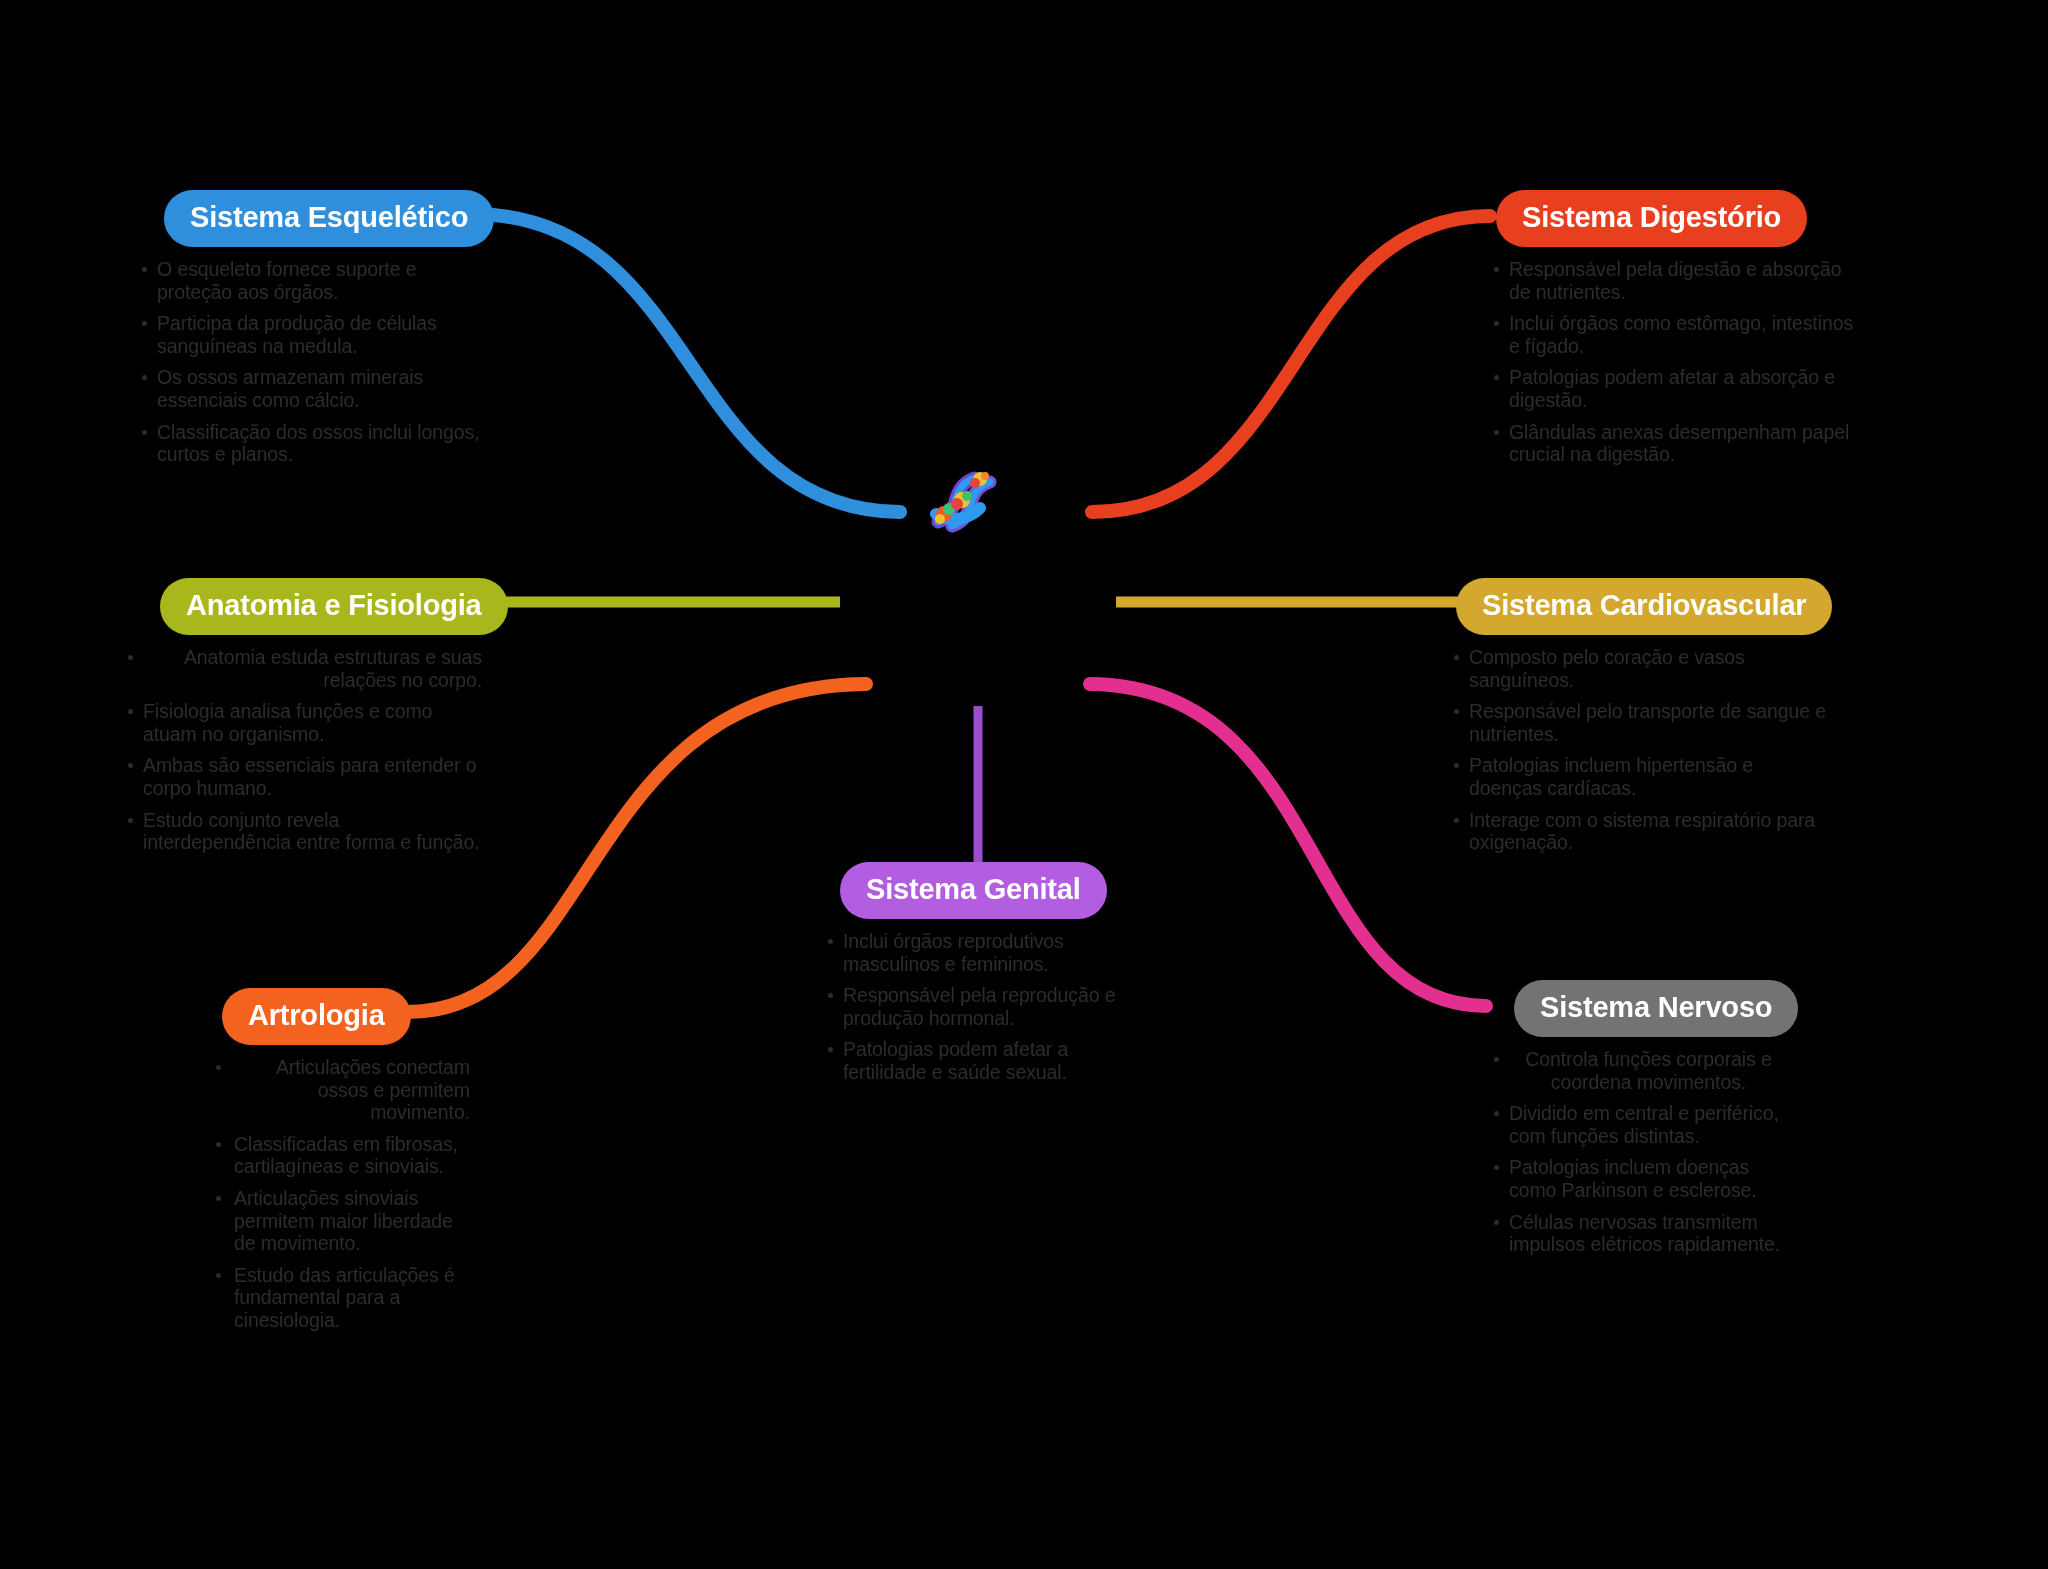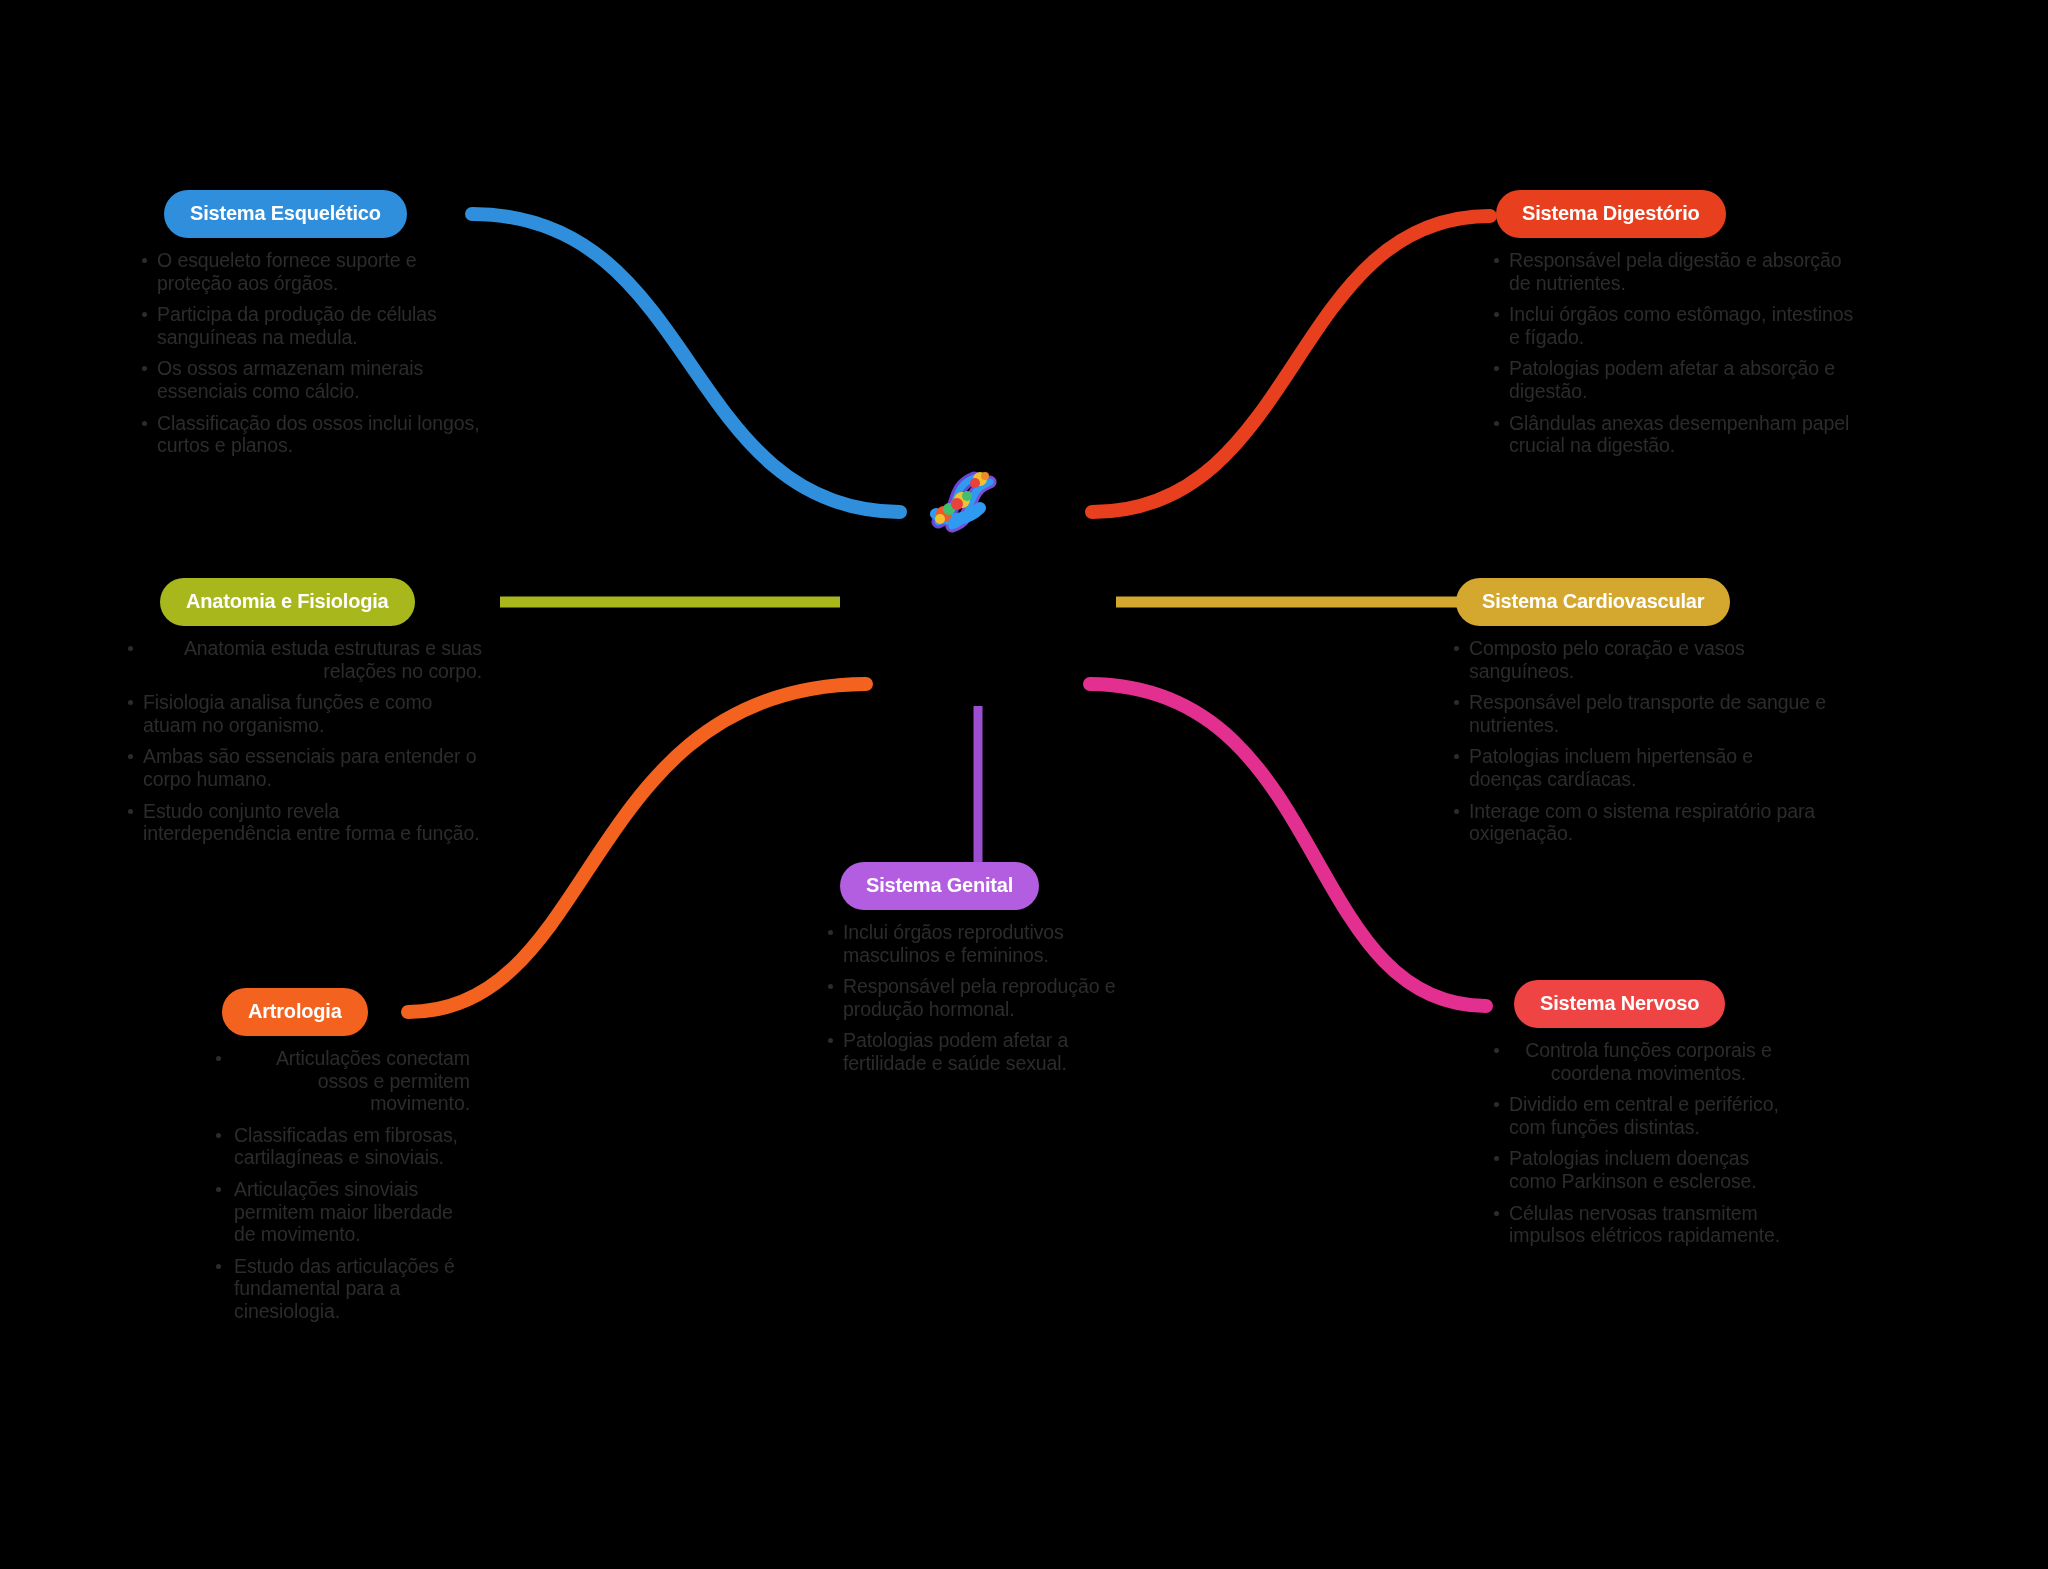--- a/index.html
+++ b/index.html
@@ -40,21 +40,21 @@
     border-radius: 999px;
     color: #ffffff;
     font-weight: 700;
     letter-spacing: -0.2px;
     white-space: nowrap;
     text-align: center;
     line-height: 1;
   }
 
   .pill-lg {
-    font-size: 20px;
+    font-size: 29px;
     padding: 13px 26px 15px 26px;
   }
 
   .bullets {
     list-style: none;
     margin: 0;
     padding: 0;
   }
 
   .bullets li {
@@ -209,21 +209,21 @@
   <div class="branch" id="b-genital">
     <div class="pill pill-lg" style="background: rgb(179, 93, 224);">Sistema Genital</div>
     <ul class="bullets">
       <li style="color: rgb(44, 44, 46);">Inclui órgãos reprodutivos masculinos e femininos.</li>
       <li style="color: rgb(44, 44, 46);">Responsável pela reprodução e produção hormonal.</li>
       <li style="color: rgb(44, 44, 46);">Patologias podem afetar a fertilidade e saúde sexual.</li>
     </ul>
   </div>
 
   <div class="branch" id="b-nervoso">
-    <div class="pill pill-lg" style="background: #ef4444;">Sistema Nervoso</div>
+    <div class="pill pill-lg" style="background: #737373;">Sistema Nervoso</div>
     <ul class="bullets">
       <li style="color: rgb(44, 44, 46); text-align: center;">Controla funções corporais e coordena movimentos.</li>
       <li style="color: rgb(44, 44, 46);">Dividido em central e periférico, com funções distintas.</li>
       <li style="color: rgb(44, 44, 46);">Patologias incluem doenças como Parkinson e esclerose.</li>
       <li style="color: rgb(44, 44, 46);">Células nervosas transmitem impulsos elétricos rapidamente.</li>
     </ul>
   </div>
 
 </div>
 

